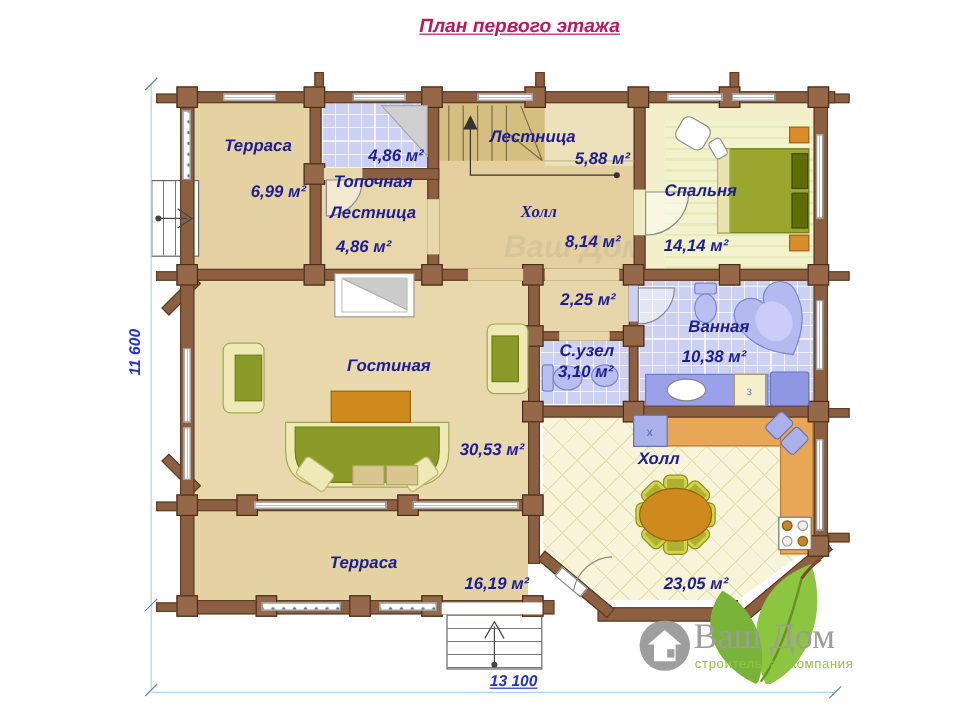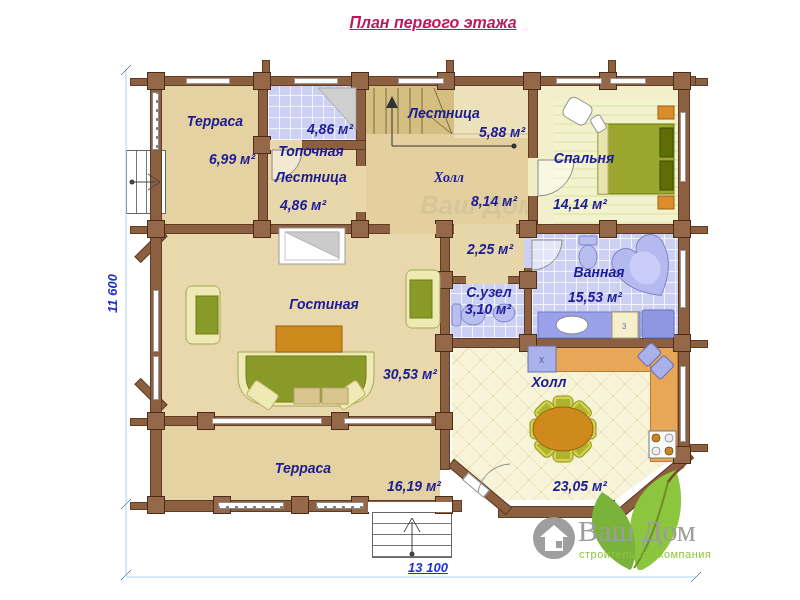--- a/index.html
+++ b/index.html
@@ -327,21 +327,21 @@
 <div class="rname" style="left:444px;top:105px;">Лестница</div>
 <div class="rarea" style="left:502px;top:124px;">5,88 м²</div>
 <div class="rname" style="left:449px;top:170px;font-family:Liberation Serif, serif;">Холл</div>
 <div class="rarea" style="left:494px;top:193px;">8,14 м²</div>
 <div class="rname" style="left:584px;top:134px;margin-top:16px;">Спальня</div>
 <div class="rarea" style="left:580px;top:196px;">14,14 м²</div>
 <div class="rarea" style="left:490px;top:241px;">2,25 м²</div>
 <div class="rname" style="left:489px;top:284px;">С.узел</div>
 <div class="rarea" style="left:488px;top:301px;">3,10 м²</div>
 <div class="rname" style="left:599px;top:264px;">Ванная</div>
-<div class="rarea" style="left:595px;top:289px;">15,53 м²</div>
+<div class="rarea" style="left:595px;top:289px;">10,38 м²</div>
 <div class="rname" style="left:324px;top:296px;">Гостиная</div>
 <div class="rarea" style="left:410px;top:366px;">30,53 м²</div>
 <div class="rname" style="left:549px;top:374px;">Холл</div>
 <div class="rarea" style="left:580px;top:478px;">23,05 м²</div>
 <div class="rname" style="left:303px;top:460px;">Терраса</div>
 <div class="rarea" style="left:414px;top:478px;">16,19 м²</div>
 
 <div class="dimlab" style="left:82px;top:286px;width:60px;text-align:center;transform:rotate(-90deg);">11 600</div>
 <div class="dimlab" style="left:428px;top:560px;transform:translateX(-50%);text-decoration:underline;">13 100</div>
 

